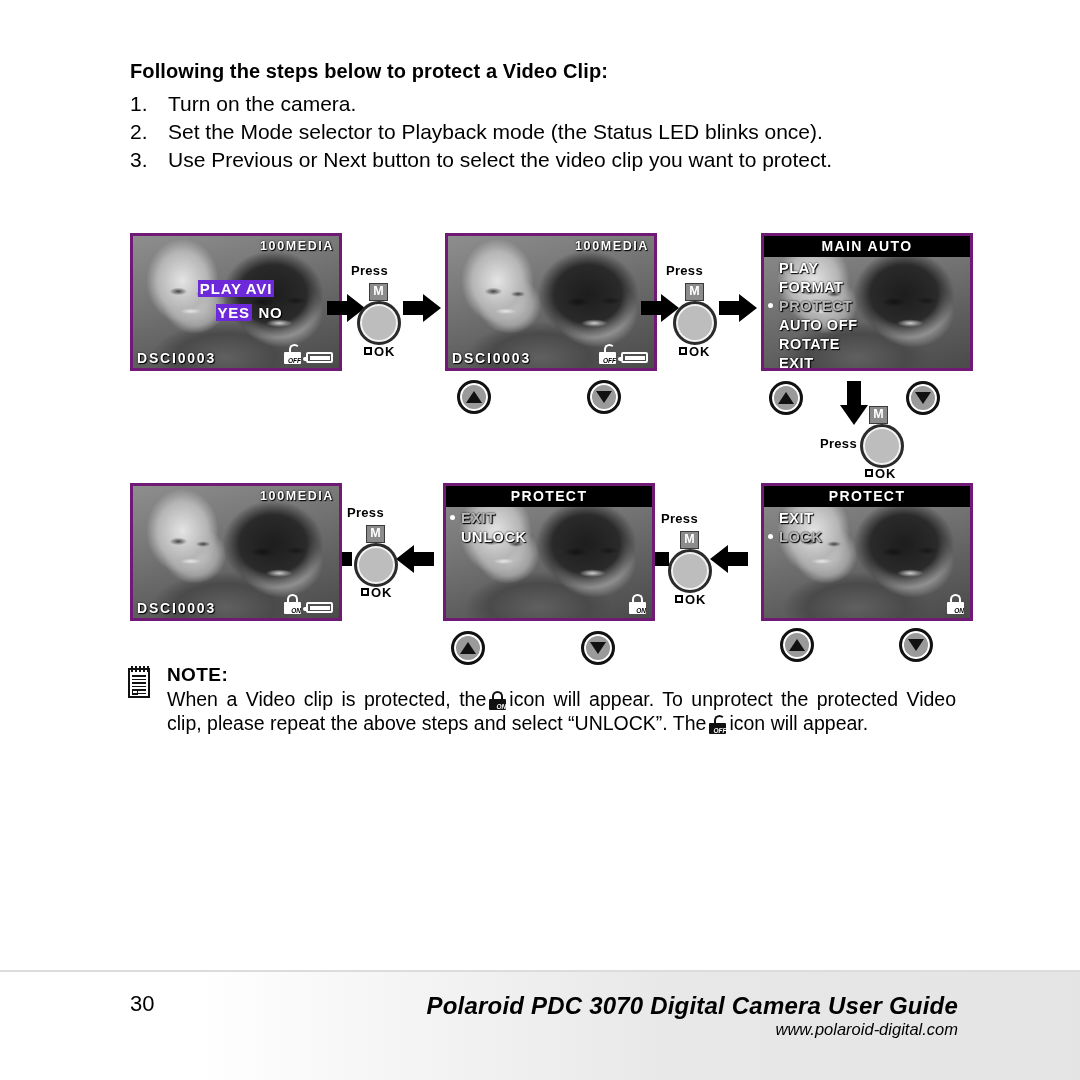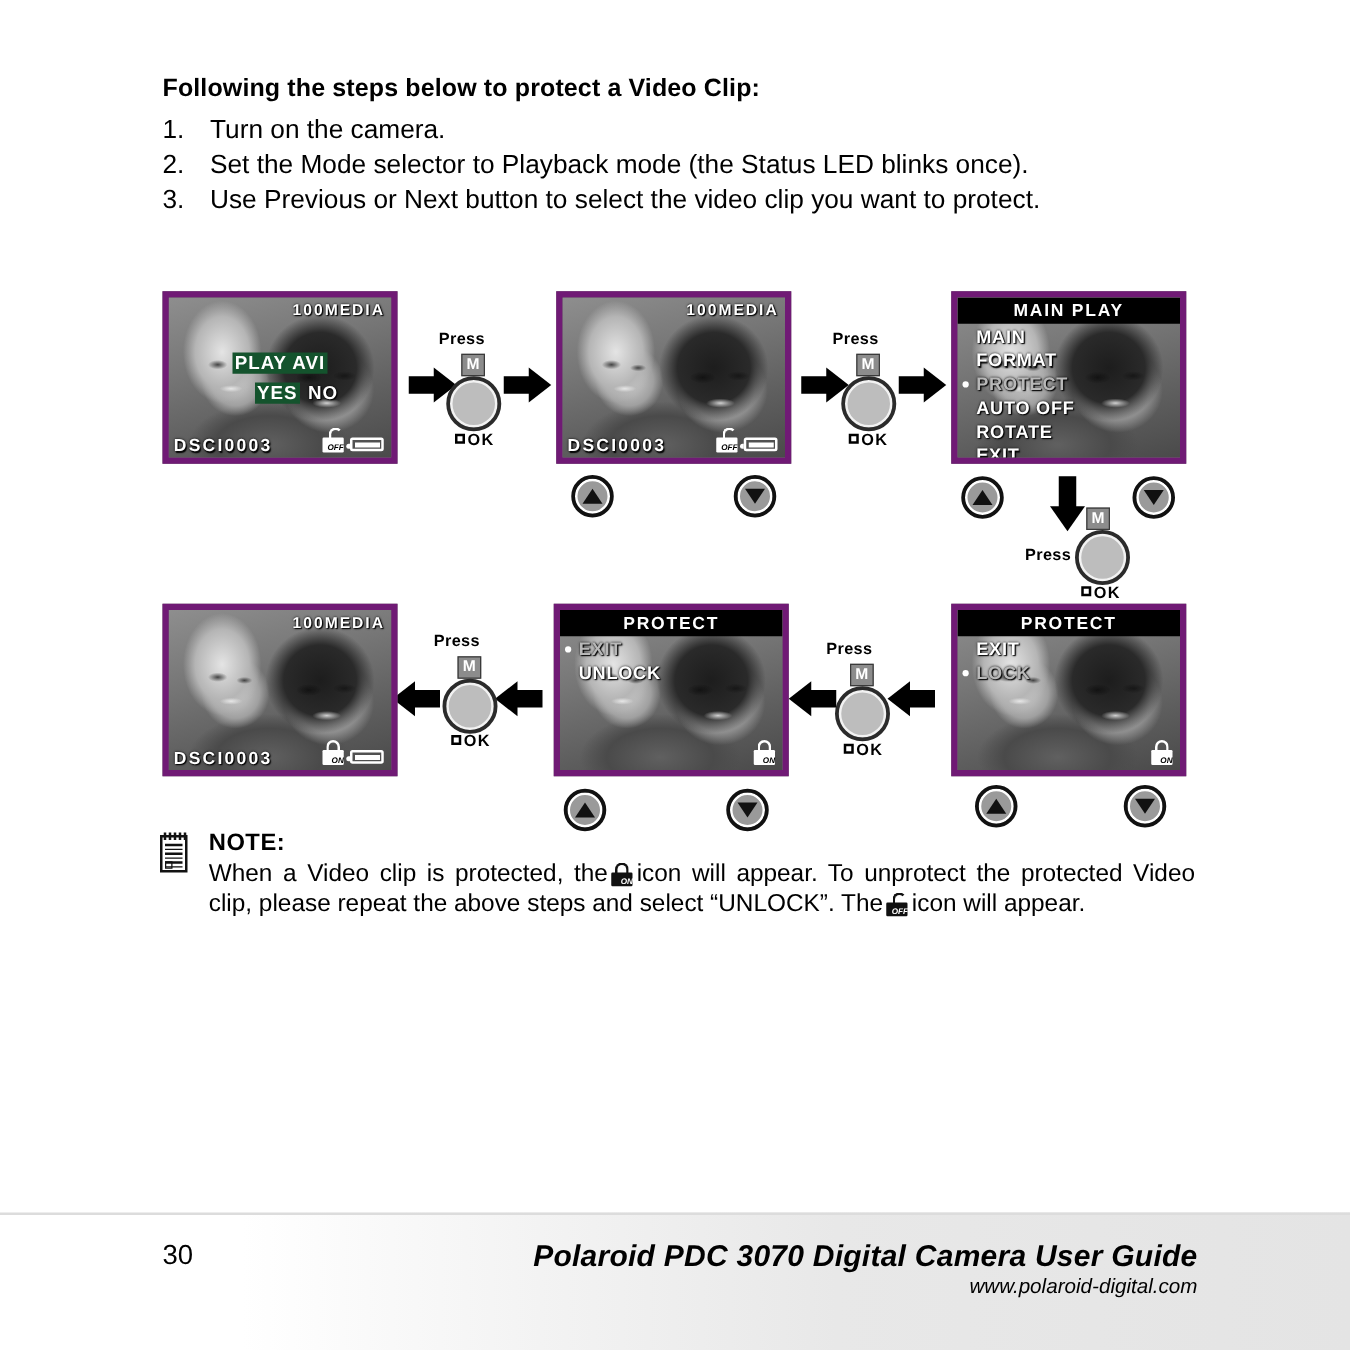--- a/index.html
+++ b/index.html
@@ -16,22 +16,22 @@
   .step{display:flex;font-size:21px;line-height:27px;margin-bottom:1px;}
   .step-num{width:38px;flex:0 0 38px;text-align:left;}
   .step-text{flex:1;text-align:justify;text-justify:inter-word;}
   .step-text.nojust{text-align:left;}
 
   
   .diagram{position:absolute;left:0;top:0;width:1080px;height:1080px;}
 
   
   .lcd{
-    position:absolute;width:188px;height:138px;
-    border:5px solid #701a75;background:#6f6f6f;overflow:hidden;
+    position:absolute;width:212px;height:138px;
+    border:3px solid #701a75;background:#6f6f6f;overflow:hidden;
     box-sizing:border-box;
   }
   .photo{position:absolute;inset:0;}
   
   .photo::before{
     content:"";position:absolute;inset:0;
     background:
       radial-gradient(ellipse 34% 46% at 68% 44%, #1d1d1d 0%, #2a2a2a 48%, rgba(42,42,42,0) 72%),
       radial-gradient(ellipse 26% 34% at 72% 58%, #b9b9b9 0%, #8d8d8d 55%, rgba(141,141,141,0) 78%),
       radial-gradient(ellipse 22% 40% at 24% 34%, #e4e4e4 0%, #b5b5b5 55%, rgba(181,181,181,0) 80%),
@@ -56,21 +56,21 @@
     font-size:12.5px;font-weight:bold;letter-spacing:1.6px;color:#fff;
     text-shadow:0 0 2px #000,1px 1px 1px #000;
   }
   .osd-file{
     position:absolute;left:4px;bottom:2px;
     font-size:14px;font-weight:bold;letter-spacing:1.8px;color:#fff;
     text-shadow:0 0 2px #000,1px 1px 1px #000;
   }
   .osd-center{position:absolute;left:0;right:0;top:44px;text-align:center;}
   .osd-hl{
-    display:inline-block;background:#14532d;color:#fff;padding:0 2px;
+    display:inline-block;background:#6d28d9;color:#fff;padding:0 2px;
     font-size:15px;font-weight:bold;letter-spacing:.8px;
   }
   .osd-plain{
     display:inline-block;color:#fff;padding:0 2px;
     font-size:15px;font-weight:bold;letter-spacing:.8px;
     text-shadow:0 0 2px #000,1px 1px 1px #000;
   }
   .osd-row2{position:absolute;left:0;right:0;top:68px;text-align:center;margin-left:28px;}
 
   
@@ -294,25 +294,25 @@
   <div class="okbtn" style="left:673px;top:301px;"></div>
   <div class="oklbl" style="left:679px;top:344px;"><span class="sq"></span><span>OK</span></div>
 
   <div class="arrow right" style="left:719px;top:294px;">
       <i class="shaft"></i>
       <i class="head"></i>
     </div>
 
   <div class="lcd" style="left:761px;top:233px;">
     <div class="photo"></div>
-    <div class="menu-title">MAIN PLAY</div>
+    <div class="menu-title">MAIN AUTO</div>
     <div class="menu-list">
       <div class="menu-item">
           <span class="bullet"></span>
-          <span>MAIN</span>
+          <span>PLAY</span>
         </div>
       <div class="menu-item">
           <span class="bullet"></span>
           <span>FORMAT</span>
         </div>
       <div class="menu-item sel">
           <span class="bullet">
             <i></i>
           </span>
           <span>PROTECT</span>

